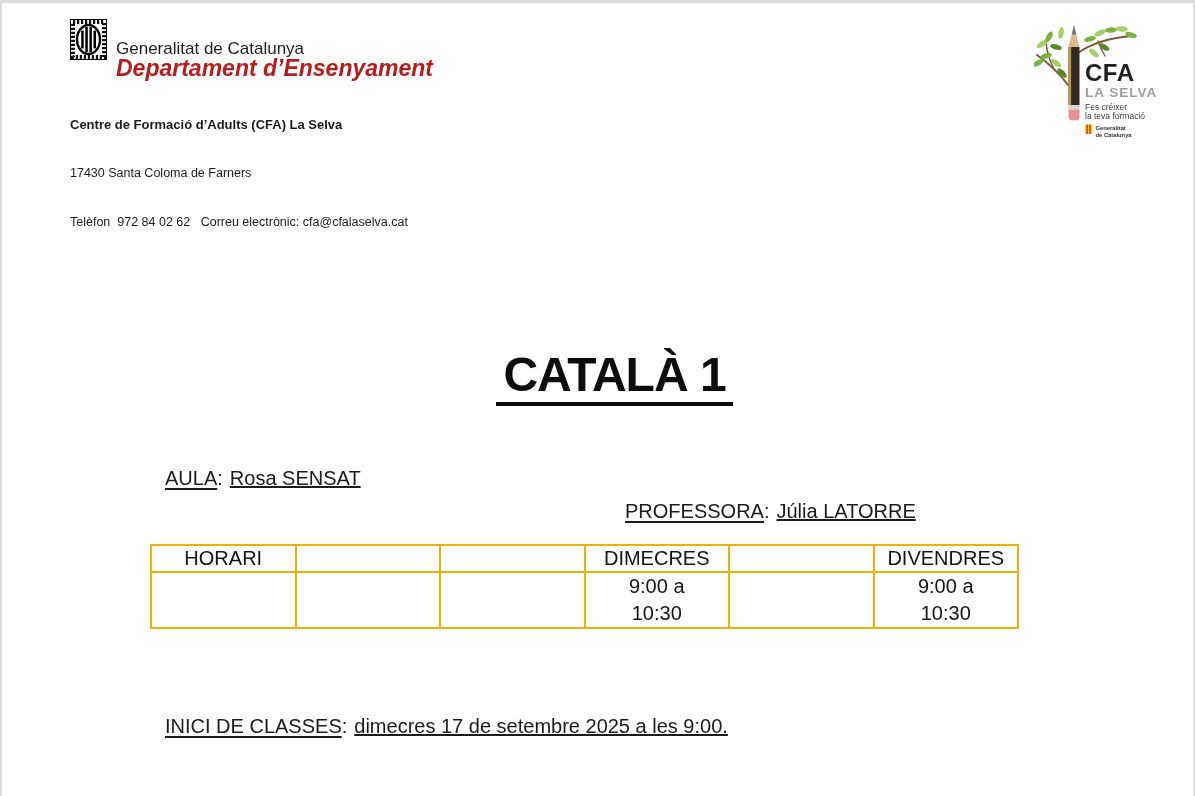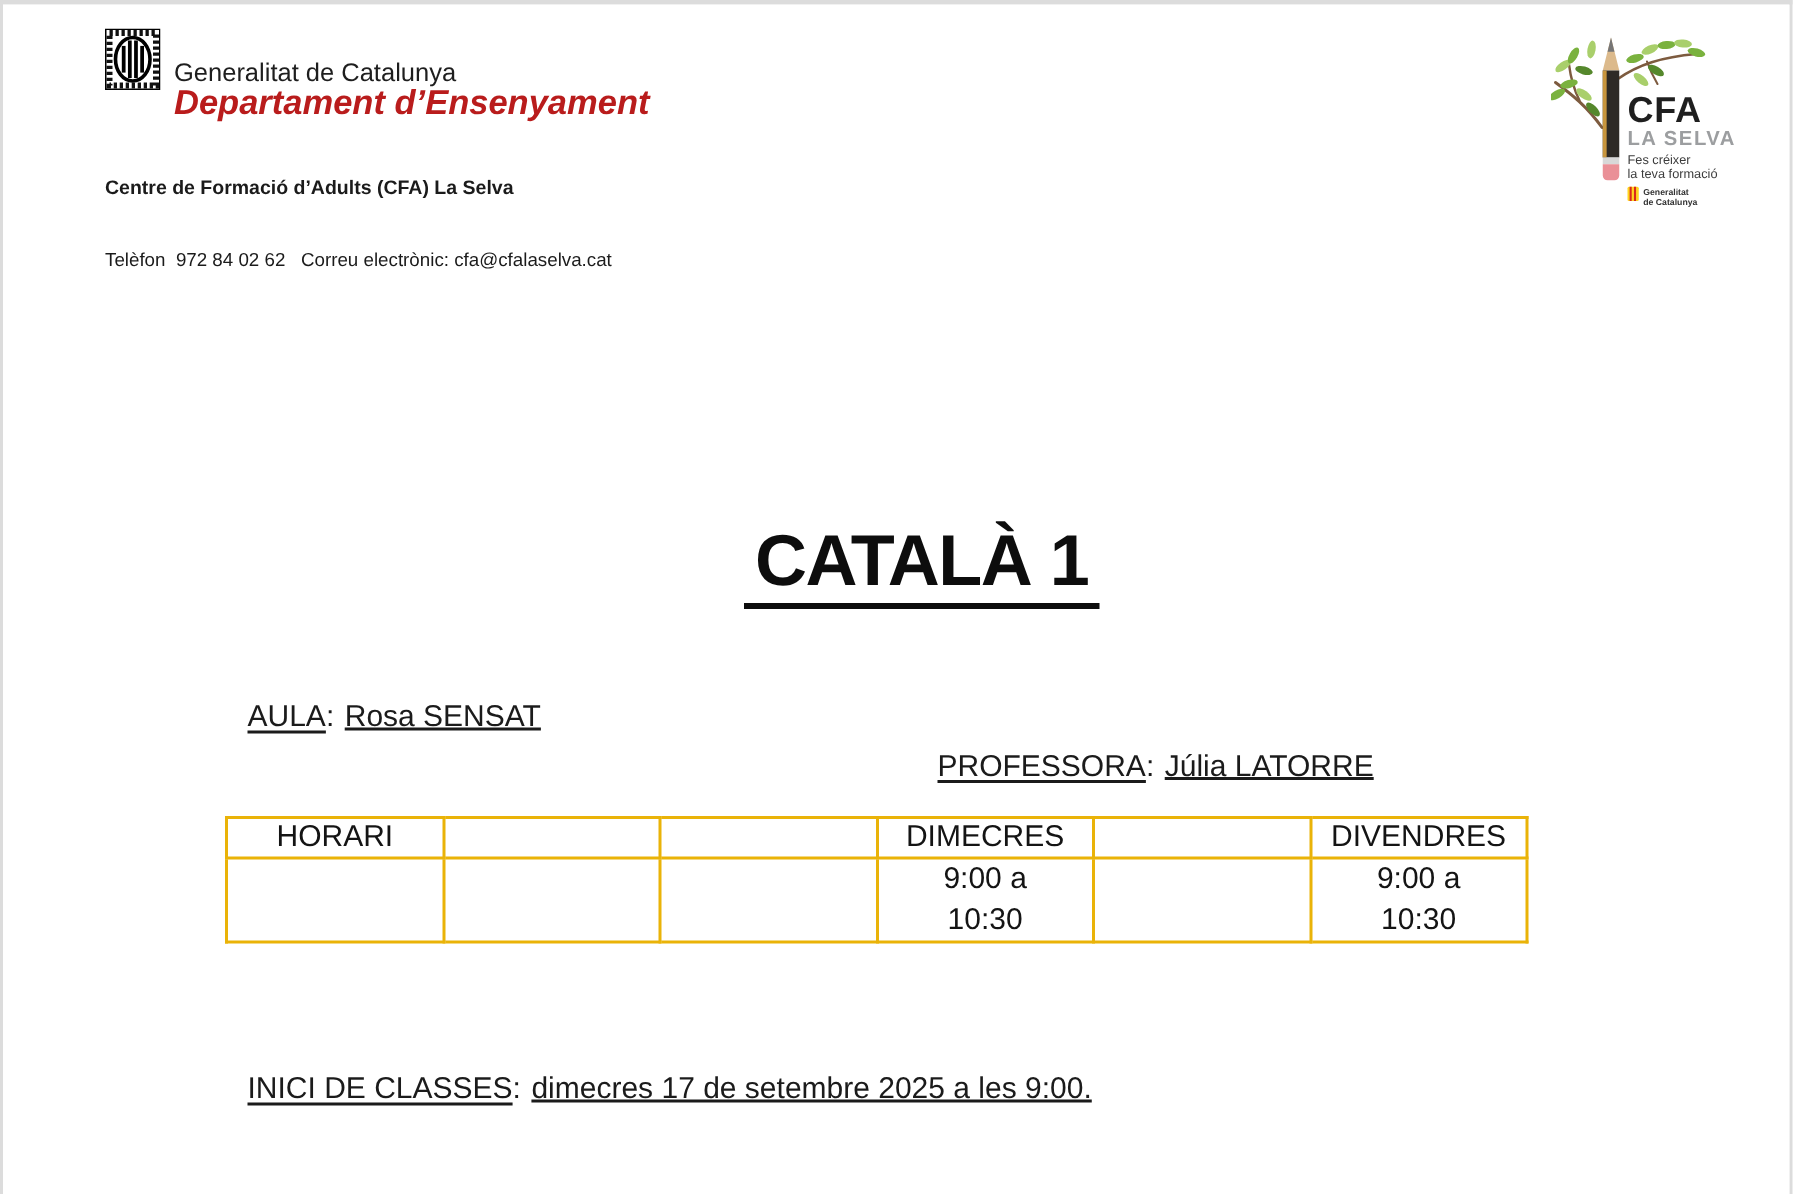--- a/index.html
+++ b/index.html
@@ -80,20 +80,21 @@
       <rect x="23.5" y="11.6" width="2.5" height="17.8" fill="#000000"></rect>
     </svg>
     <div class="gencat-text">
       <div class="l1">Generalitat de Catalunya</div>
       <div class="l2">Departament d’Ensenyament</div>
     </div>
   </div>
 
   <div class="address">
     <div class="center-name">Centre de Formació d’Adults (CFA) La Selva</div>
+    <div>17430 Santa Coloma de Farners</div>
     <div>Telèfon  972 84 02 62   Correu electrònic: cfa@cfalaselva.cat</div>
   </div>
 
   <div class="cfa-logo-box">
     <svg width="128" height="134" viewBox="0 0 128 134">
       <g>
         <path d="M34 74 C24 60 14 52 3 44" stroke="#7d5b3f" stroke-width="2" fill="none" stroke-linecap="round"></path>
         <path d="M19 56 C15 48 13 40 12 32" stroke="#7d5b3f" stroke-width="1.6" fill="none" stroke-linecap="round"></path>
         <path d="M44 42 C58 32 74 27 97 25" stroke="#7d5b3f" stroke-width="1.8" fill="none" stroke-linecap="round"></path>
         <path d="M64 30 C66 36 68 40 71 45" stroke="#7d5b3f" stroke-width="1.4" fill="none" stroke-linecap="round"></path>

